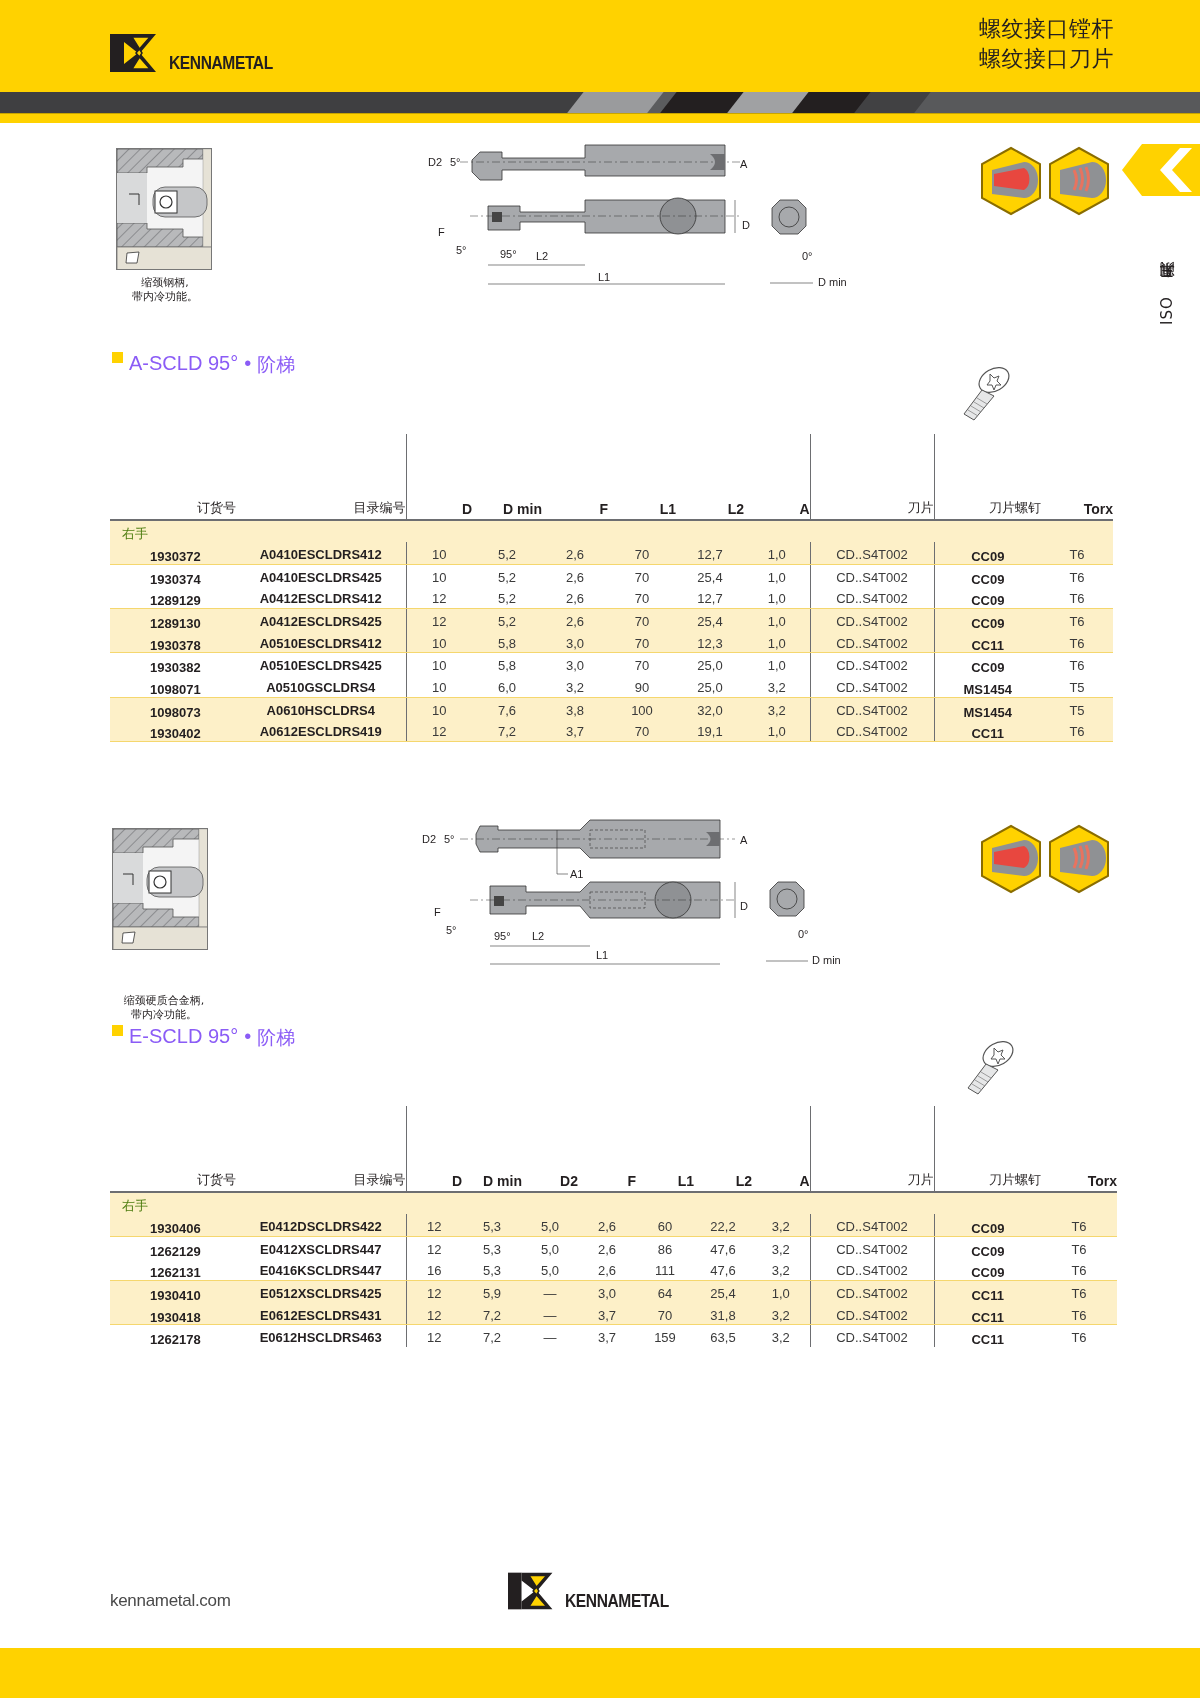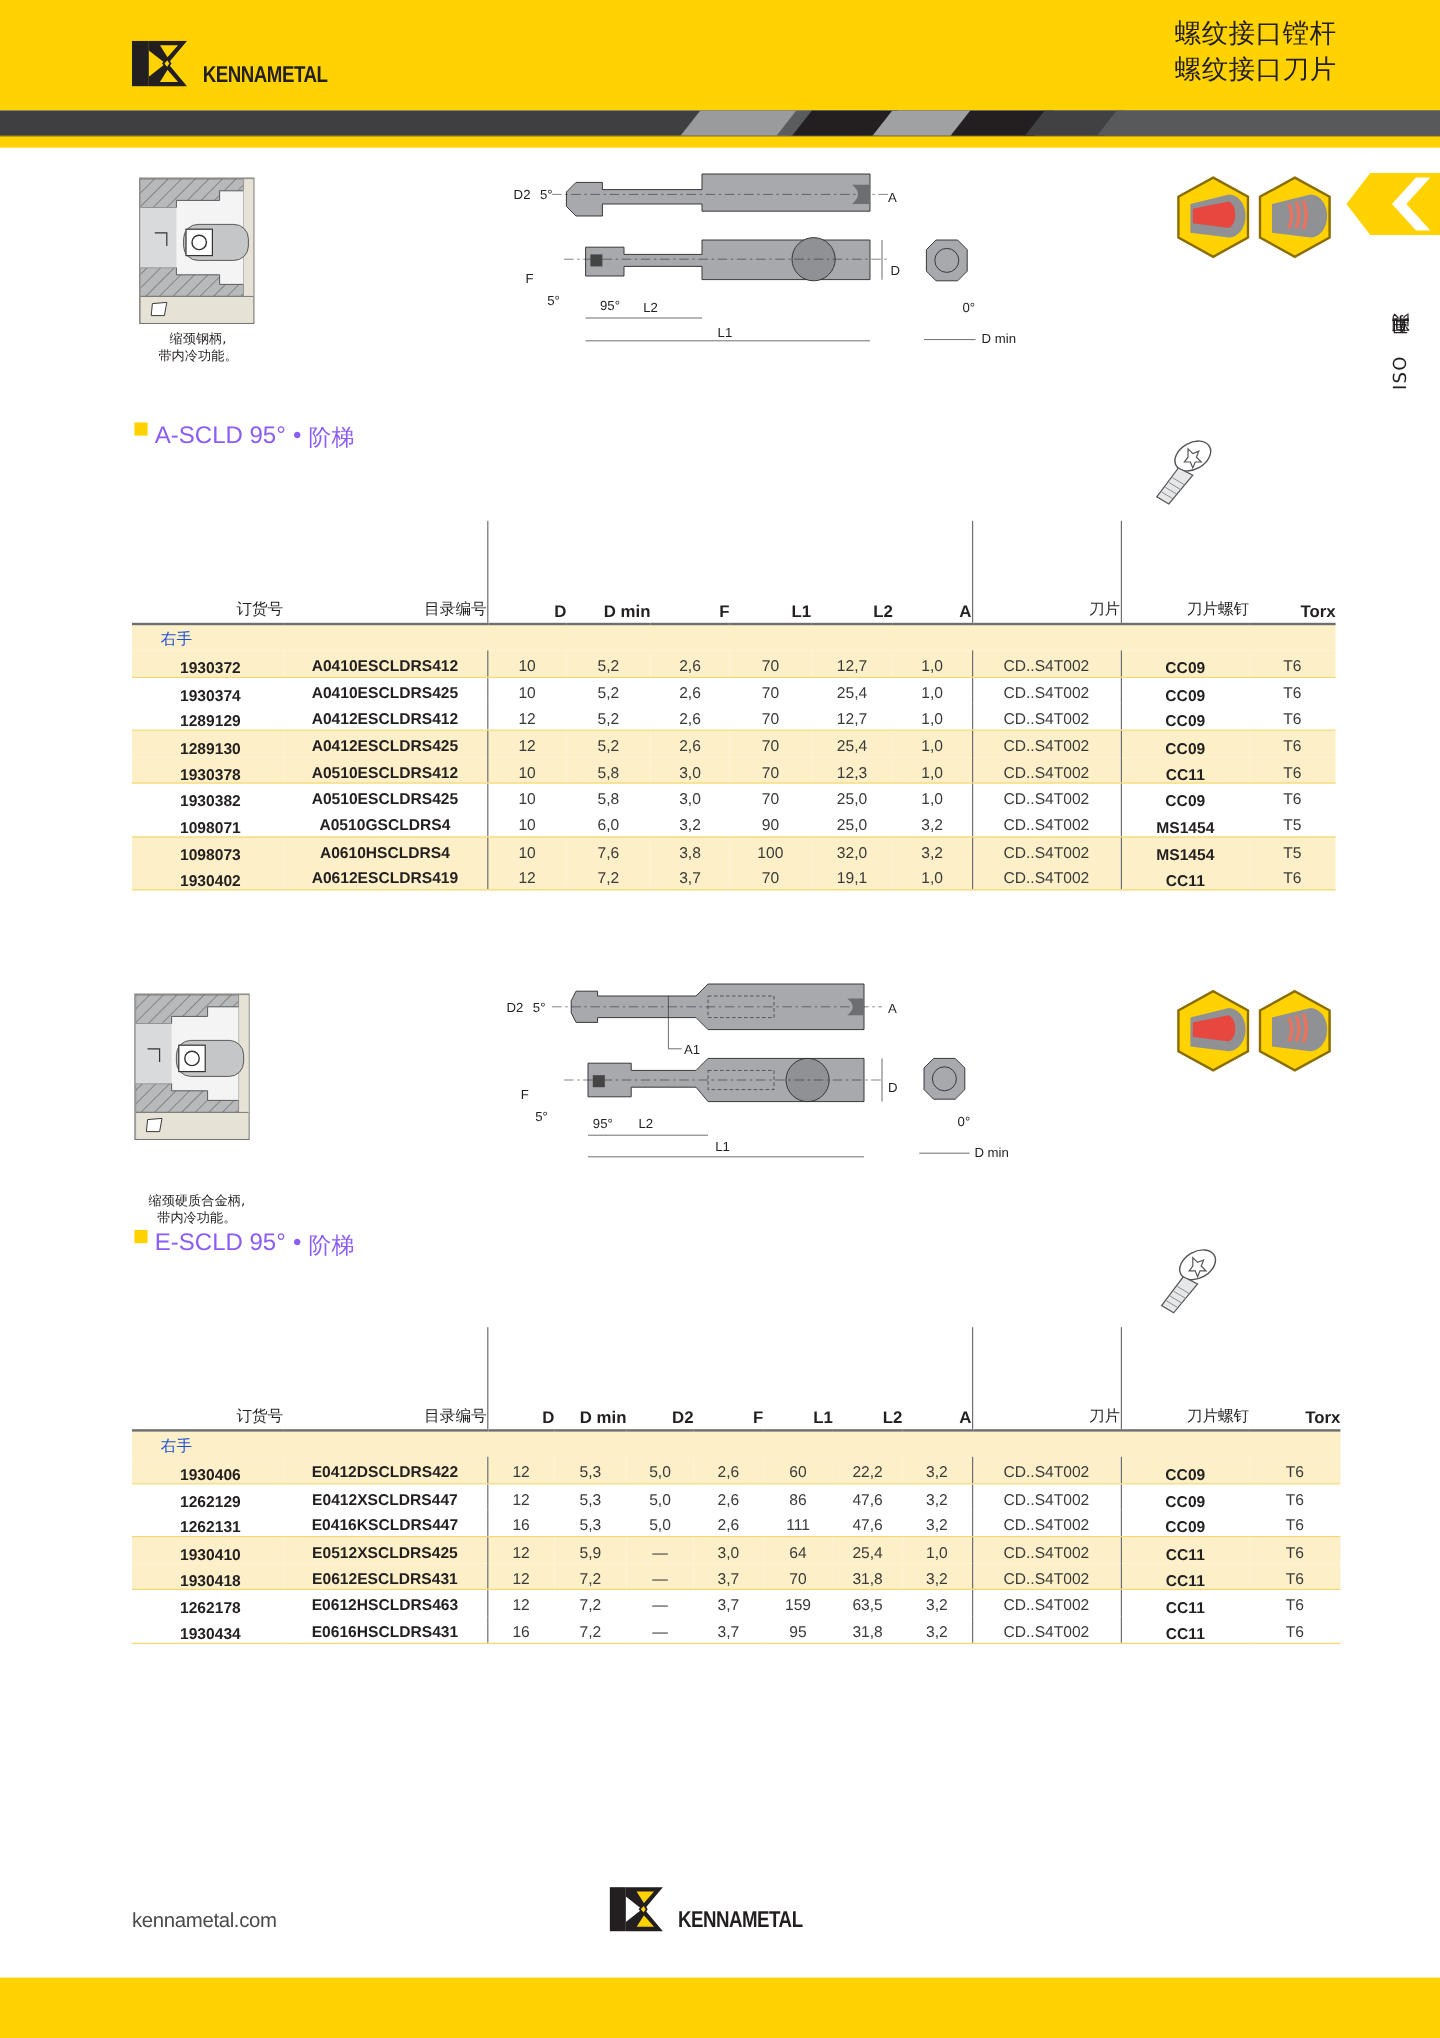--- a/index.html
+++ b/index.html
@@ -36,21 +36,21 @@
   table.spec { position: absolute; border-collapse: collapse; table-layout: fixed; font-size: 13px; }
   table.spec th { font-weight: bold; font-size: 14px; height: 86px; vertical-align: bottom; padding-bottom: 2px; border-bottom: 2px solid #6d6e71; text-align: right; }
   table.spec th.cn { font-weight: normal; font-family: "DejaVu Sans", sans-serif; font-size: 13px; }
   table.spec th.vl, table.spec td.vl { border-left: 1px solid #6d6e71; }
   table.spec td { height: 22.2px; text-align: center; color: #3a3a3a; line-height: 1; padding-top: 3px; }
   table.spec td.ord { font-weight: bold; color: #231f20; text-align: left; padding-left: 40px; padding-top: 7px; }
   table.spec td.cat { font-weight: bold; color: #231f20; }
   table.spec td.scr { font-weight: bold; color: #231f20; padding-top: 7px; }
   table.spec tr.band td { background: #fdf0c8; }
   table.spec tr.band-end td { border-bottom: 1.5px solid #f5d76e; }
-  table.spec tr.group td { height: 22px; text-align: left; padding-left: 24px; font-family: "DejaVu Sans", sans-serif; font-size: 13px; color: #1d4ed8; background: #fdf0c8; padding-top: 3px; }
+  table.spec tr.group td { height: 22px; text-align: left; padding-left: 12px; font-family: "DejaVu Sans", sans-serif; font-size: 13px; color: #4d7c0f; background: #fdf0c8; padding-top: 3px; }
   table.spec tr.lastrow td { border-bottom: 1.5px solid #f5d76e; }
 
   
   .footer-link { position: absolute; left: 110px; top: 1591px; font-size: 17px; color: #4a4a4a; letter-spacing: -0.3px; }
   .footer-page { position: absolute; right: 86px; top: 1664px; font-size: 16px; color: #0369a1; }
   .footer-bar { position: absolute; left: 0; top: 1648px; width: 1200px; height: 50px; background: #ffd200; }
 </style>
 </head>
 <body>
 
@@ -536,34 +536,20 @@
       <td>—</td>
       <td>3,7</td>
       <td>159</td>
       <td>63,5</td>
       <td>3,2</td>
       <td class="vl">CD..S4T002</td>
       <td class="scr vl">CC11</td>
       <td>T6</td>
     </tr>
 
-    <tr class="band-end">
-      <td class="ord">1930434</td>
-      <td class="cat">E0616HSCLDRS431</td>
-      <td class="vl">16</td>
-      <td>7,2</td>
-      <td>—</td>
-      <td>3,7</td>
-      <td>95</td>
-      <td>31,8</td>
-      <td>3,2</td>
-      <td class="vl">CD..S4T002</td>
-      <td class="scr vl">CC11</td>
-      <td>T6</td>
-    </tr>
 
   </tbody>
 </table>
 
 <div class="footer-link">kennametal.com</div>
 <div class="logo" style="left:508px; top:1572px;">
   <svg class="k-mark" viewBox="0 0 58 38" style="width:56px; height:38px;">
     <rect x="0" y="0" width="14" height="38" fill="#231f20"></rect>
     <polygon points="14,0 46,0 30,19 46,38 14,38 14,30 28,19 14,8" fill="#231f20"></polygon>
     <polygon points="22,3 40,3 26,19 40,35 22,35 32,19" fill="#ffd200" stroke="#231f20" stroke-width="1.5"></polygon>

